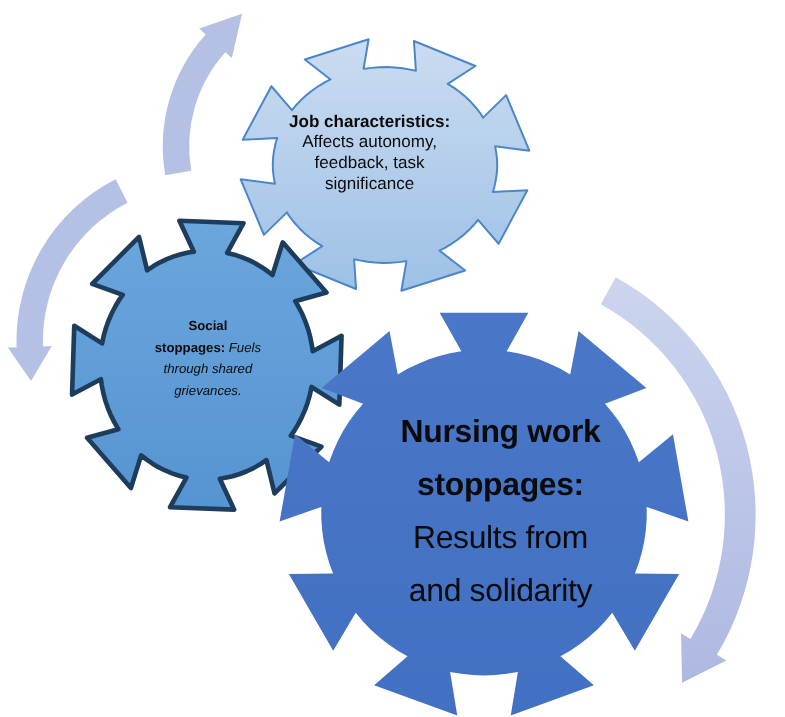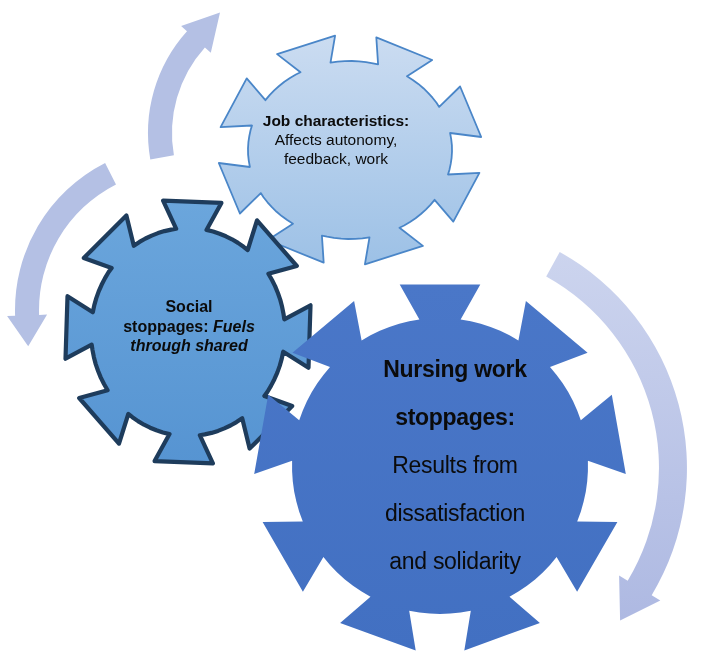--- a/index.html
+++ b/index.html
@@ -14,25 +14,25 @@
   .gear-text{
     position:absolute;
     transform:translate(-50%,-50%);
     text-align:center;
     color:#0b0b0b;
     white-space:nowrap;
     pointer-events:none;
   }
   .tline{display:block;}
   #text-job .tline{font-size:15.5px;line-height:19px;}
-  #text-social .tline{font-size:16px;line-height:19.5px;}
-  #text-nursing .tline{font-size:23px;line-height:36px;letter-spacing:-0.3px;margin-top:12px;}
+  #text-social .tline{font-size:12px;line-height:19.5px;}
+  #text-nursing .tline{font-size:29px;line-height:36px;letter-spacing:-0.3px;margin-top:12px;}
   .seg.bold{font-weight:700;}
   .seg.italic{}
-  .seg.bold-italic{font-weight:700;font-style:italic;}
+  .seg.bold-italic{font-weight:400;font-style:italic;}
 </style>
 </head>
 <body>
 
 <div class="stage">
   <svg width="714" height="652" viewBox="0 0 714 652">
     <defs>
       <linearGradient id="gradGearJob" x1="0" y1="0" x2="0" y2="1">
         <stop offset="0" stop-color="#cbdcf1"></stop>
         <stop offset="1" stop-color="#9dc1e6"></stop>
@@ -56,27 +56,28 @@
     <path id="arrow-right" fill="url(#gradArrowRight)" stroke="none" d="M 559.7,252.0 A 247 247 0 0 1 651.7,595.2 L 660.3,600.4 L 620.1,620.6 L 619.1,575.6 L 627.7,580.8 A 219 219 0 0 0 546.2,276.5 Z"></path>
 
     <path id="gear-job" fill="url(#gradGearJob)" stroke-width="1.8" stroke-linejoin="round" stroke="#4a86c8" d="M300.5,72.2 L 277.1,54.1 L 335.1,35.7 L 330.5,62.6 L 337.6,61.7 L 344.7,61.1 L 351.8,61.0 L 358.9,61.3 L 366.0,62.1 L 372.9,63.3 L 378.1,64.4 L 376.3,37.3 L 432.2,60.0 L 407.0,76.2 L 412.8,79.9 L 418.3,83.9 L 423.4,88.2 L 428.1,92.8 L 432.5,97.7 L 436.5,102.8 L 439.2,106.9 L 460.1,86.5 L 481.2,137.0 L 450.1,133.0 L 451.2,139.2 L 451.9,145.3 L 452.0,151.6 L 451.6,157.8 L 450.7,163.9 L 449.4,170.0 L 448.0,174.5 L 479.4,172.9 L 453.3,221.6 L 434.6,199.8 L 430.4,204.8 L 425.8,209.6 L 420.9,214.0 L 415.6,218.2 L 410.0,222.0 L 404.1,225.5 L 399.5,227.8 L 422.9,245.9 L 364.9,264.3 L 369.5,237.4 L 362.4,238.3 L 355.3,238.9 L 348.2,239.0 L 341.1,238.7 L 334.0,237.9 L 327.1,236.7 L 321.9,235.6 L 323.7,262.7 L 267.8,240.0 L 293.0,223.8 L 287.2,220.1 L 281.7,216.1 L 276.6,211.8 L 271.9,207.2 L 267.5,202.3 L 263.5,197.2 L 260.8,193.1 L 239.9,213.5 L 218.8,163.0 L 249.9,167.0 L 248.8,160.8 L 248.1,154.7 L 248.0,148.4 L 248.4,142.2 L 249.3,136.1 L 250.6,130.0 L 252.0,125.5 L 220.6,127.1 L 246.7,78.4 L 265.4,100.2 L 269.6,95.2 L 274.2,90.4 L 279.1,86.0 L 284.4,81.8 L 290.0,78.0 L 295.9,74.5 Z"></path>
     <path id="gear-social" fill="url(#gradGearSocial)" stroke-width="4.2" stroke-linejoin="round" stroke="#1e3c5c" d="M176.2,228.8 L 163.1,200.7 L 221.4,202.9 L 206.5,229.9 L 213.1,231.5 L 219.6,233.7 L 225.9,236.3 L 232.0,239.3 L 238.0,242.9 L 243.6,246.8 L 247.7,250.0 L 257.0,220.3 L 296.8,266.0 L 268.4,273.8 L 272.0,280.0 L 275.2,286.4 L 277.9,293.0 L 280.3,299.9 L 282.1,306.8 L 283.5,313.9 L 284.3,319.3 L 310.5,305.3 L 308.5,367.8 L 283.2,351.8 L 281.7,358.9 L 279.7,365.9 L 277.3,372.6 L 274.4,379.2 L 271.1,385.6 L 267.5,391.7 L 264.4,396.0 L 292.2,406.0 L 249.6,448.6 L 242.2,418.2 L 236.5,422.1 L 230.5,425.5 L 224.3,428.4 L 218.0,430.9 L 211.5,432.9 L 204.8,434.4 L 199.8,435.2 L 212.9,463.3 L 154.6,461.1 L 169.5,434.1 L 162.9,432.5 L 156.4,430.3 L 150.1,427.7 L 144.0,424.7 L 138.0,421.1 L 132.4,417.2 L 128.3,414.0 L 119.0,443.7 L 79.2,398.0 L 107.6,390.2 L 104.0,384.0 L 100.8,377.6 L 98.1,371.0 L 95.7,364.1 L 93.9,357.2 L 92.5,350.1 L 91.7,344.7 L 65.5,358.7 L 67.5,296.2 L 92.8,312.2 L 94.3,305.1 L 96.3,298.1 L 98.7,291.4 L 101.6,284.8 L 104.9,278.4 L 108.5,272.3 L 111.6,268.0 L 83.8,258.0 L 126.4,215.4 L 133.8,245.8 L 139.5,241.9 L 145.5,238.5 L 151.7,235.6 L 158.0,233.1 L 164.5,231.1 L 171.2,229.6 Z"></path>
     <path id="gear-nursing" fill="url(#gradGearNursing)" stroke-width="0" stroke-linejoin="round" stroke="none" d="M419.4,319.4 L 399.7,284.4 L 480.3,284.4 L 460.6,319.4 L 470.8,321.2 L 480.8,323.7 L 490.6,326.9 L 500.2,330.8 L 509.5,335.3 L 518.4,340.5 L 525.9,301.0 L 587.6,352.8 L 550.0,367.0 L 556.6,374.9 L 562.7,383.2 L 568.2,392.0 L 573.0,401.1 L 577.2,410.6 L 580.8,420.3 L 611.8,394.8 L 625.8,474.1 L 587.9,460.8 L 587.9,471.2 L 587.2,481.5 L 585.8,491.7 L 583.6,501.8 L 580.8,511.7 L 577.2,521.4 L 617.4,521.9 L 577.1,591.7 L 556.6,557.1 L 550.0,565.0 L 542.8,572.5 L 535.1,579.4 L 527.0,585.7 L 518.4,591.5 L 509.5,596.7 L 539.9,622.9 L 464.3,650.4 L 470.8,610.8 L 460.6,612.6 L 450.3,613.6 L 440.0,614.0 L 429.7,613.6 L 419.4,612.6 L 409.2,610.8 L 415.7,650.4 L 340.1,622.9 L 370.5,596.7 L 361.6,591.5 L 353.0,585.7 L 344.9,579.4 L 337.2,572.5 L 330.0,565.0 L 323.4,557.1 L 302.9,591.7 L 262.6,521.9 L 302.8,521.4 L 299.2,511.7 L 296.4,501.8 L 294.2,491.7 L 292.8,481.5 L 292.1,471.2 L 292.1,460.8 L 254.2,474.1 L 268.2,394.8 L 299.2,420.3 L 302.8,410.6 L 307.0,401.1 L 311.8,392.0 L 317.3,383.2 L 323.4,374.9 L 330.0,367.0 L 292.4,352.8 L 354.1,301.0 L 361.6,340.5 L 370.5,335.3 L 379.8,330.8 L 389.4,326.9 L 399.2,323.7 L 409.2,321.2 Z"></path>
   </svg>
 
   <div class="gear-text" id="text-job" style="left:336px;top:139px;">
       <div class="tline"><span class="seg bold">Job characteristics:</span></div>
       <div class="tline"><span class="seg italic">Affects autonomy,</span></div>
-      <div class="tline"><span class="seg italic">feedback, work</span></div>
+      <div class="tline"><span class="seg italic">feedback, task</span></div>
+      <div class="tline"><span class="seg italic">significance</span></div>
     </div>
   <div class="gear-text" id="text-social" style="left:189px;top:326px;">
       <div class="tline"><span class="seg bold">Social</span></div>
       <div class="tline"><span class="seg bold">stoppages:</span><span class="seg bold-italic"> Fuels</span></div>
       <div class="tline"><span class="seg bold-italic">through shared</span></div>
+      <div class="tline"><span class="seg bold-italic">grievances.</span></div>
     </div>
   <div class="gear-text" id="text-nursing" style="left:455px;top:459px;">
       <div class="tline"><span class="seg bold">Nursing work</span></div>
       <div class="tline"><span class="seg bold">stoppages:</span></div>
       <div class="tline"><span class="seg italic">Results from</span></div>
-      <div class="tline"><span class="seg italic">dissatisfaction</span></div>
       <div class="tline"><span class="seg italic">and solidarity</span></div>
     </div>
 </div>
 
 </body></html>

